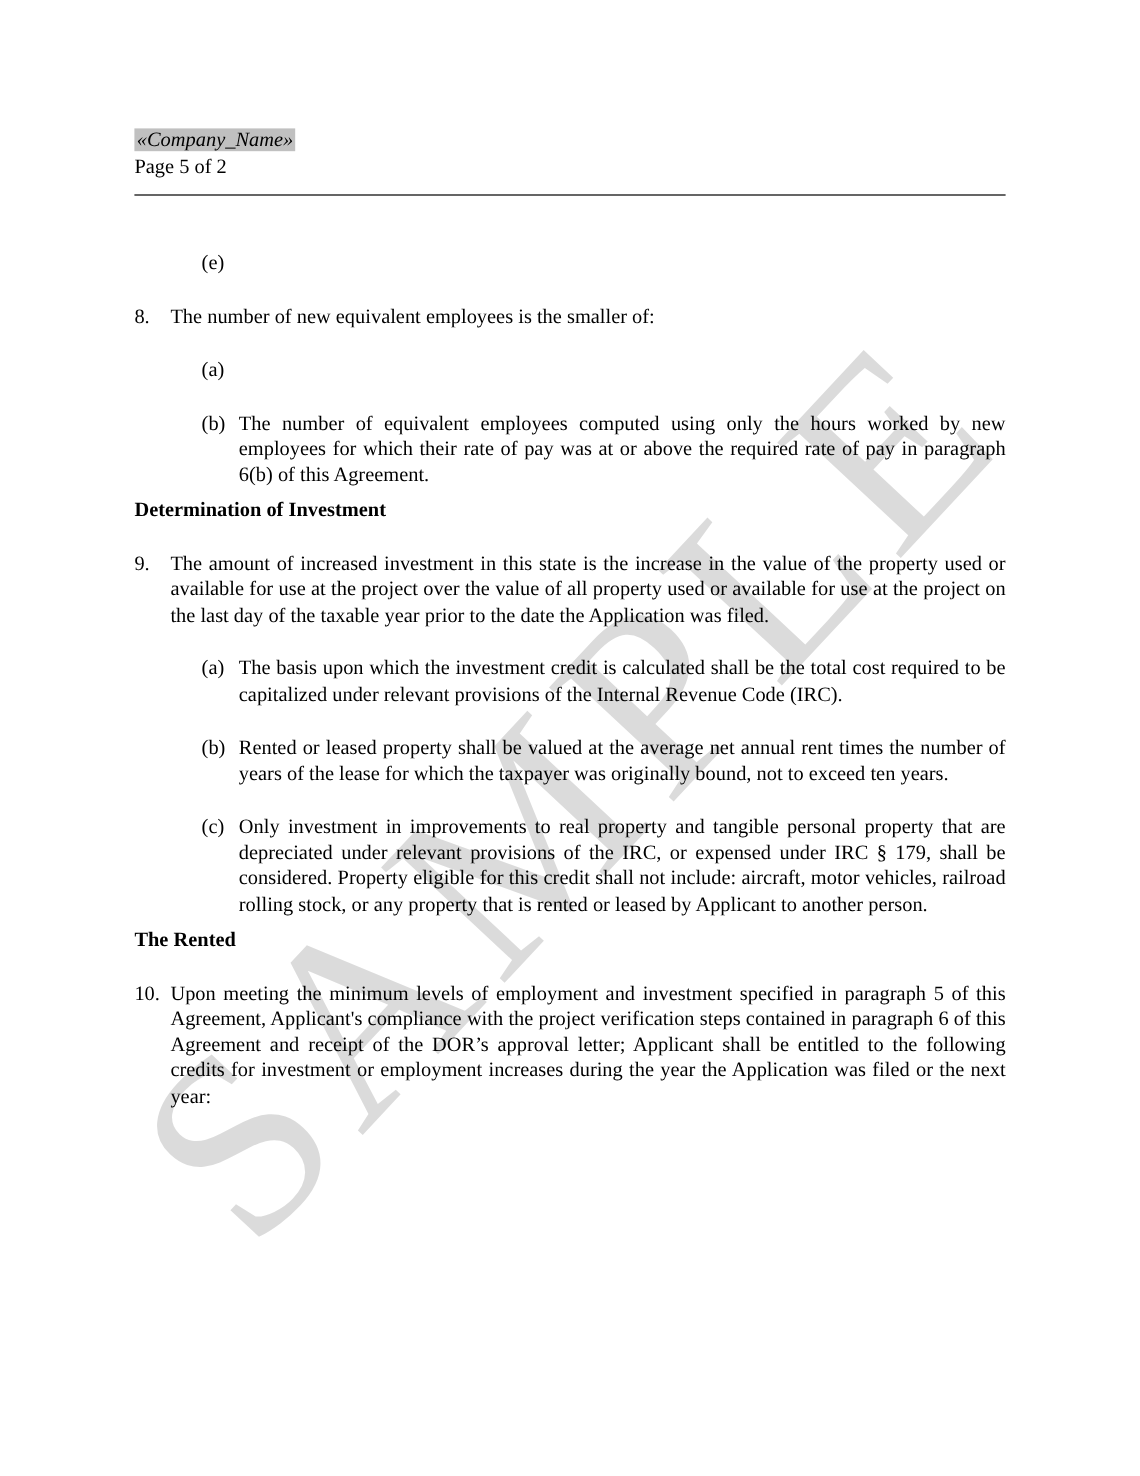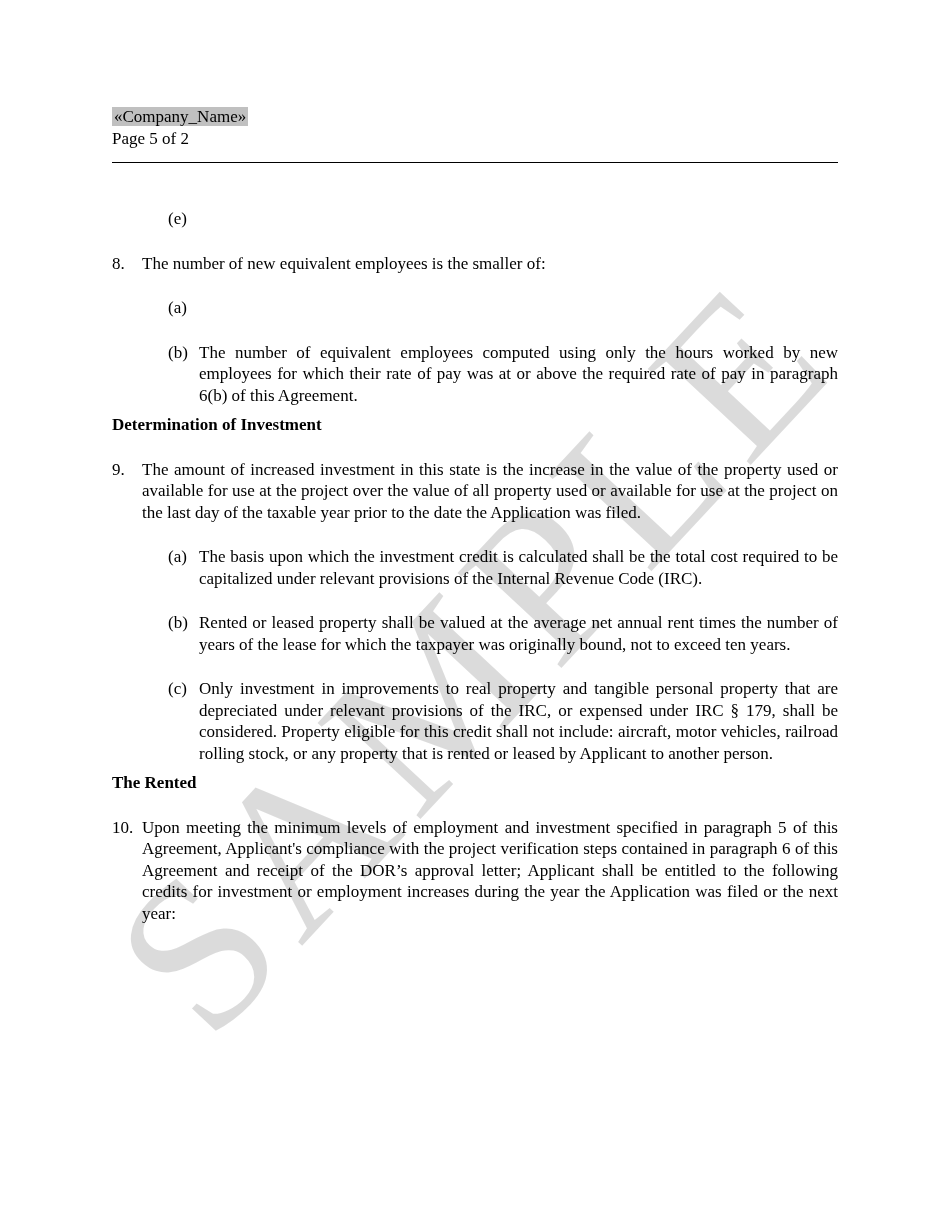--- a/index.html
+++ b/index.html
@@ -33,20 +33,21 @@
   .content {
     position: relative;
     z-index: 1;
     padding: 106px 112px 0 112px;
   }
   .doc-header { line-height: 22px; }
   .header-line { line-height: 22px; }
   .company-field {
     background: #c0c0c0;
     padding: 0 2px;
+    font-style: italic;
   }
   .header-rule {
     border: 0;
     border-top: 1px solid #000000;
     margin-top: 12px;
     height: 0;
   }
   .doc-body { padding-top: 22px; }
   .item {
     display: flex;

